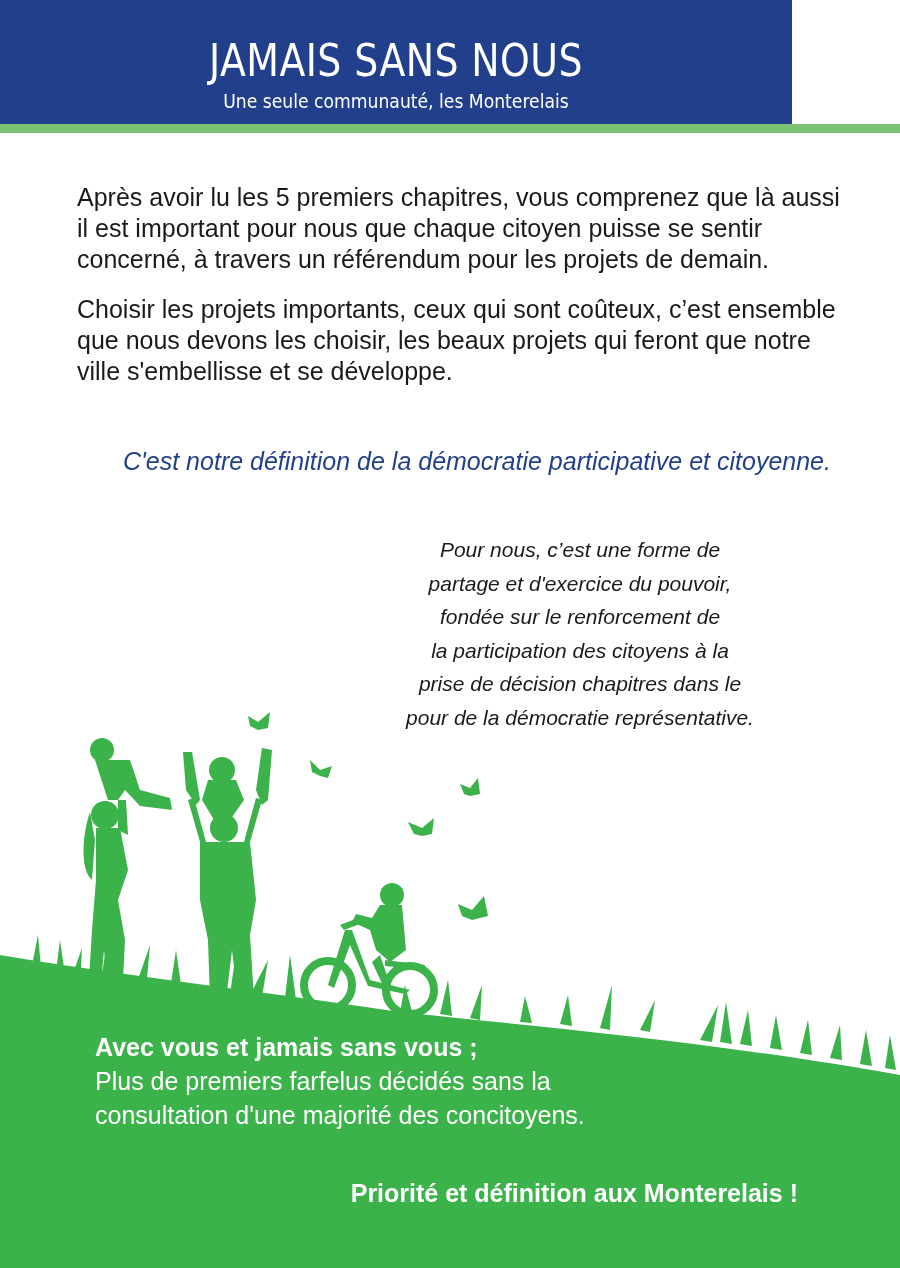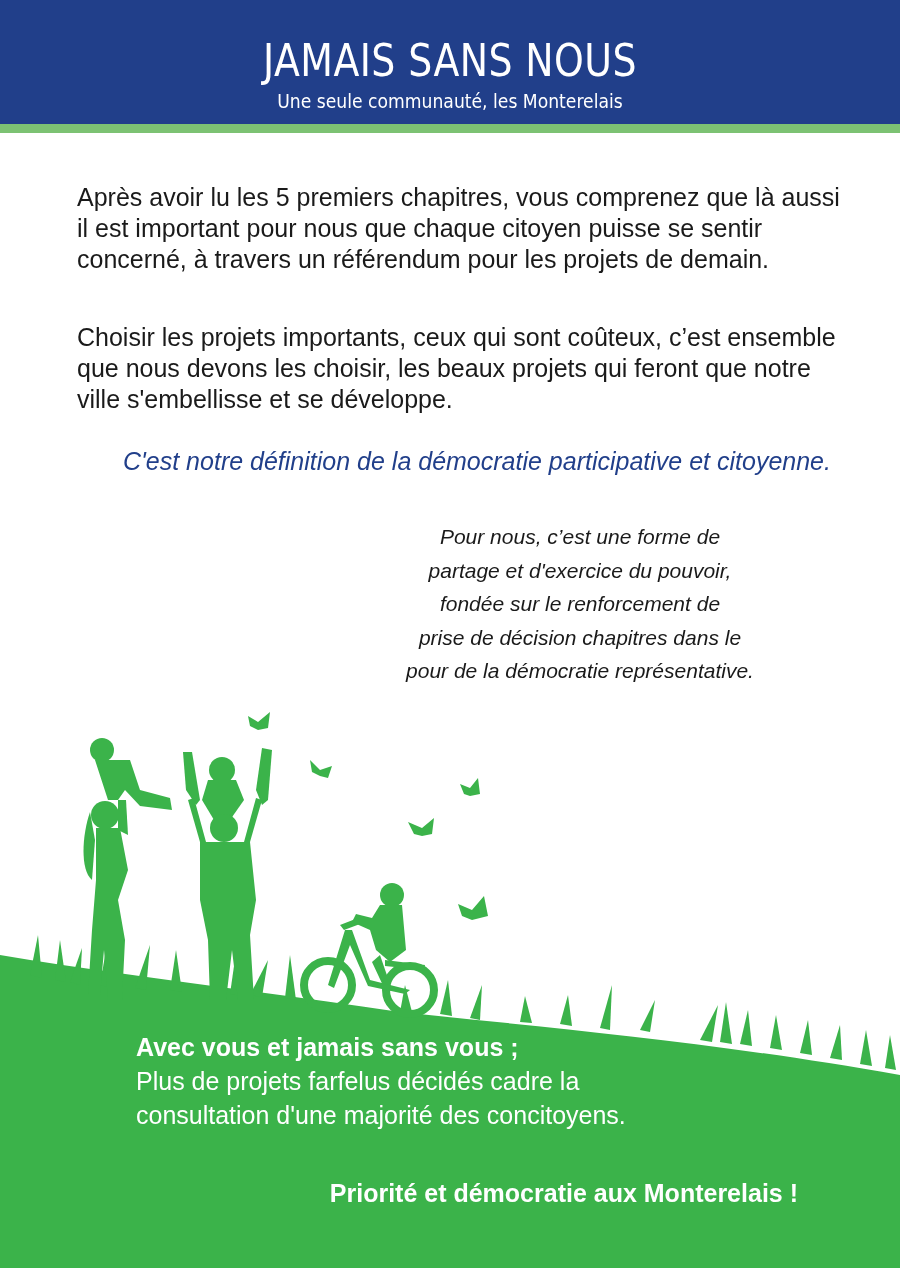--- a/index.html
+++ b/index.html
@@ -2,21 +2,21 @@
 <html><head>
 <meta charset="utf-8">
 <style>
   html, body { margin: 0; padding: 0; }
   body {
     width: 900px; height: 1268px; position: relative; overflow: hidden;
     background: #ffffff;
     font-family: "Liberation Sans", "DejaVu Sans", sans-serif;
   }
   .header {
-    position: absolute; left: 0; top: 0; width: 900px; height: 124px;
+    position: absolute; left: 0; top: 0; width: 792px; height: 124px;
     background: #213F8A; text-align: center; color: #ffffff;
   }
   .header .title {
     position: absolute; left: 0; right: 0; top: 36px;
     font-size: 44px; line-height: 50px; letter-spacing: 0.5px;
     font-family: "DejaVu Sans", sans-serif; font-weight: normal;
     transform: scaleX(0.86);
   }
   .header .subtitle {
     position: absolute; left: 0; right: 0; top: 88px;
@@ -27,39 +27,38 @@
   .header-stripe {
     position: absolute; left: 0; top: 124px; width: 900px; height: 9px;
     background: #7CC273;
   }
   .intro {
     position: absolute; left: 77px; width: 780px;
     font-size: 25px; line-height: 31px; color: #1a1a1a;
     font-family: "Liberation Sans", sans-serif;
   }
   .intro.p1 { top: 182px; }
-  .intro.p2 { top: 322px; }
+  .intro.p2 { top: 294px; }
   .definition {
     position: absolute; left: 123px; top: 444px; width: 720px;
     color: #213F8A; font-weight: normal; font-style: italic;
     font-size: 25px; line-height: 35px;
     font-family: "Liberation Sans", sans-serif;
   }
   .quote {
-    position: absolute; left: 330px; top: 520px; width: 500px;
+    position: absolute; left: 330px; top: 533px; width: 500px;
     text-align: center; font-style: italic;
     font-size: 21px; line-height: 33.6px; color: #1a1a1a;
     font-family: "Liberation Sans", sans-serif;
   }
   .illustration { position: absolute; left: 0; top: 690px; width: 900px; height: 578px; }
   .bottom-text {
     position: absolute; left: 95px; top: 1030px; width: 760px;
     color: #ffffff; font-size: 25px; line-height: 34px;
     font-family: "Liberation Sans", sans-serif;
-    margin-left: 41px;
   }
   .bottom-text .lead { font-weight: bold; }
   .tagline {
     position: absolute; left: 0; width: 798px; top: 1176px;
     text-align: right; color: #ffffff; font-weight: bold;
     font-size: 25px; line-height: 34px;
     font-family: "Liberation Sans", sans-serif;
   }
   .line { display: block; }
 </style>
@@ -74,20 +73,21 @@
 
 <p class="intro p1" style="margin:0">Après avoir lu les 5 premiers chapitres, vous comprenez que là aussi il est important pour nous que chaque citoyen puisse se sentir concerné, à travers un référendum pour les projets de demain.</p>
 <p class="intro p2" style="margin:0">Choisir les projets importants, ceux qui sont coûteux, c’est ensemble que nous devons les choisir, les beaux projets qui feront que notre ville s'embellisse et se développe.</p>
 
 <div class="definition">C'est notre définition de la démocratie participative et citoyenne.</div>
 
 <div class="quote">
   <span class="line">Pour nous, c’est une forme de</span>
   <span class="line">partage et d'exercice du pouvoir,</span>
   <span class="line">fondée sur le renforcement de</span>
+  <span class="line">la participation des citoyens à la</span>
   <span class="line">prise de décision chapitres dans le</span>
   <span class="line">pour de la démocratie représentative.</span>
 </div>
 
 <svg class="illustration" viewBox="0 690 900 578" width="900" height="578">
   <g fill="#3BB34A">
 
     <path d="M0,955 C120,975 250,990 400,1012 C550,1028 700,1040 900,1075 L900,1268 L0,1268 Z"></path>
 
     <g>
@@ -161,17 +161,17 @@
       <path d="M422,828 L408,822 L414,834 L422,836 Z M422,828 L434,818 L432,834 L422,836 Z"></path>
     </g>
     <g>
       <path d="M472,910 L458,904 L462,916 L472,920 Z M472,910 L484,896 L488,916 L472,920 Z"></path>
     </g>
   </g>
 </svg>
 
 <div class="bottom-text">
   <span class="line lead">Avec vous et jamais sans vous ;</span>
-  <span class="line">Plus de projets farfelus décidés cadre la</span>
+  <span class="line">Plus de premiers farfelus décidés sans la</span>
   <span class="line">consultation d'une majorité des concitoyens.</span>
 </div>
 
-<div class="tagline">Priorité et démocratie aux Monterelais !</div>
+<div class="tagline">Priorité et définition aux Monterelais !</div>
 
 </body></html>

